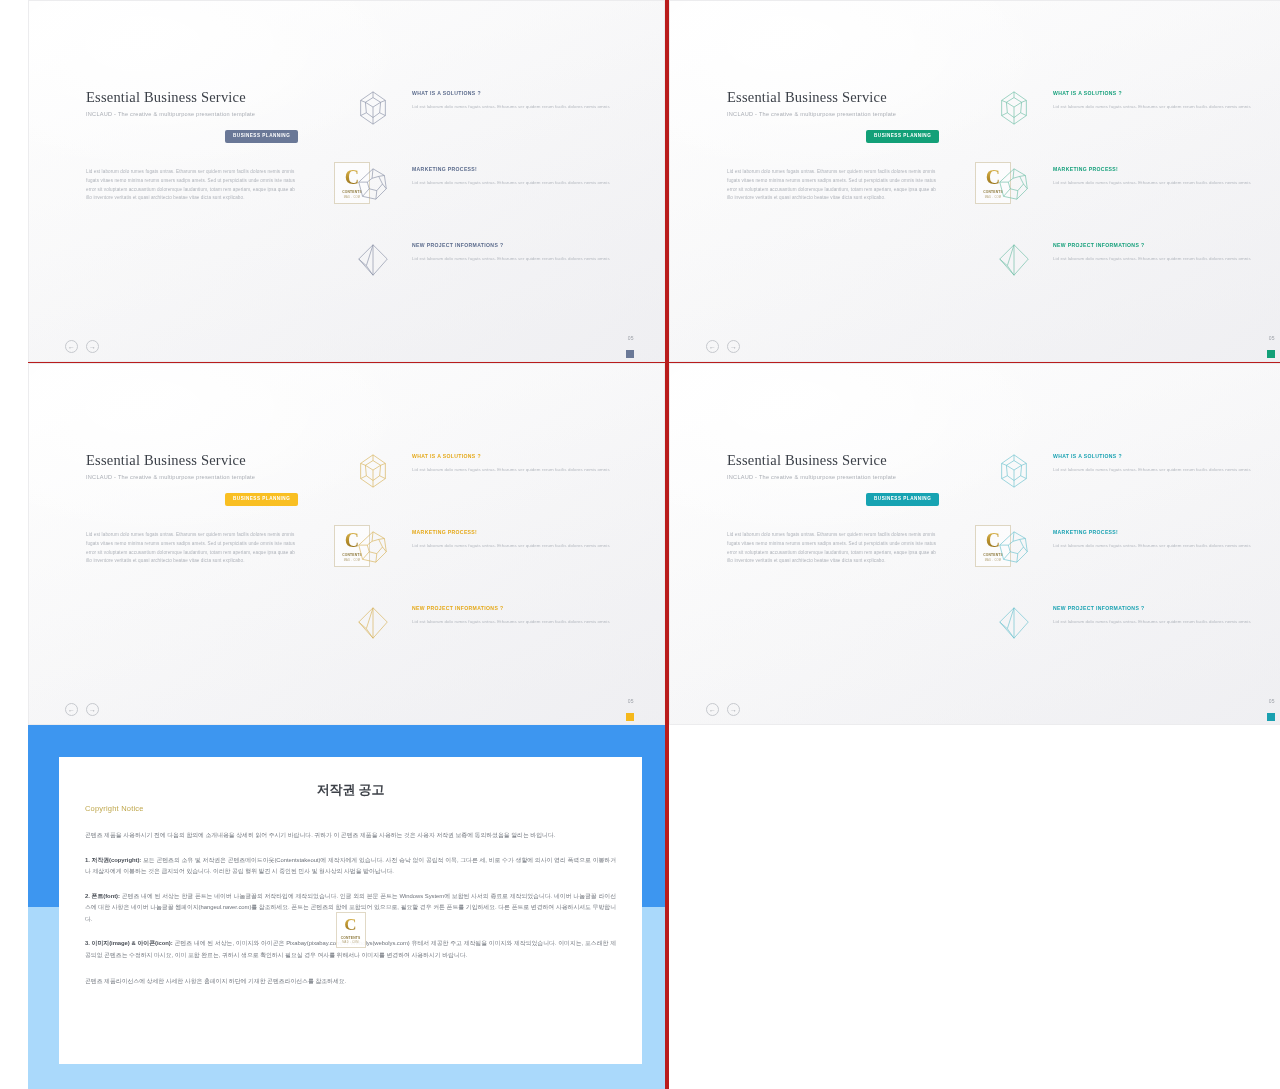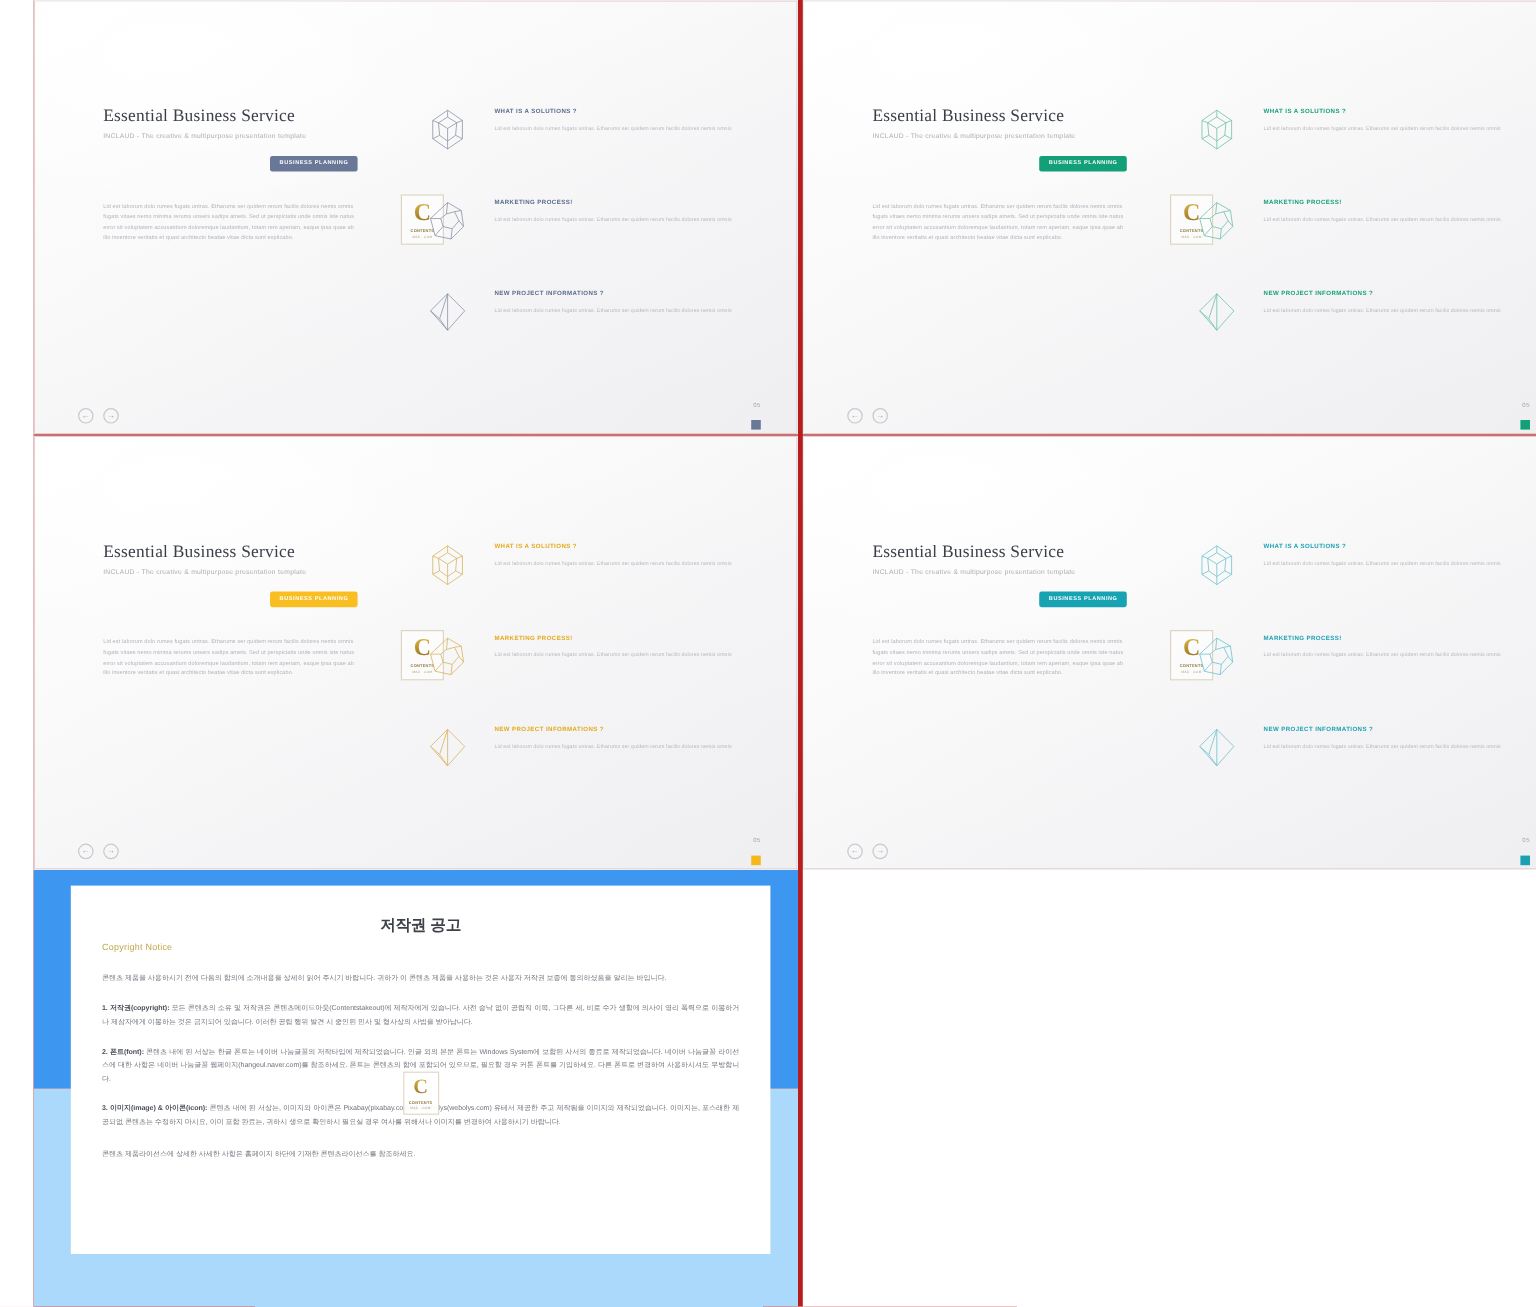--- a/index.html
+++ b/index.html
@@ -165,21 +165,21 @@
     overflow: hidden;
   }
   .frame-top, .frame-bottom {
     position: absolute; left: 0; width: 637px; height: 182px;
   }
   .frame-top { top: 0; }
   .frame-bottom { top: 182px; }
 
   .doc-sheet {
     position: absolute;
-    left: 31px; top: 13px;
+    left: 31px; top: 32px;
     width: 583px; height: 307px;
     background: #ffffff;
     overflow: hidden;
   }
 
   .doc-inner { padding: 24px 26px 0 26px; }
   .doc-title {
     text-align: center;
     font-size: 13px;
     font-weight: bold;

